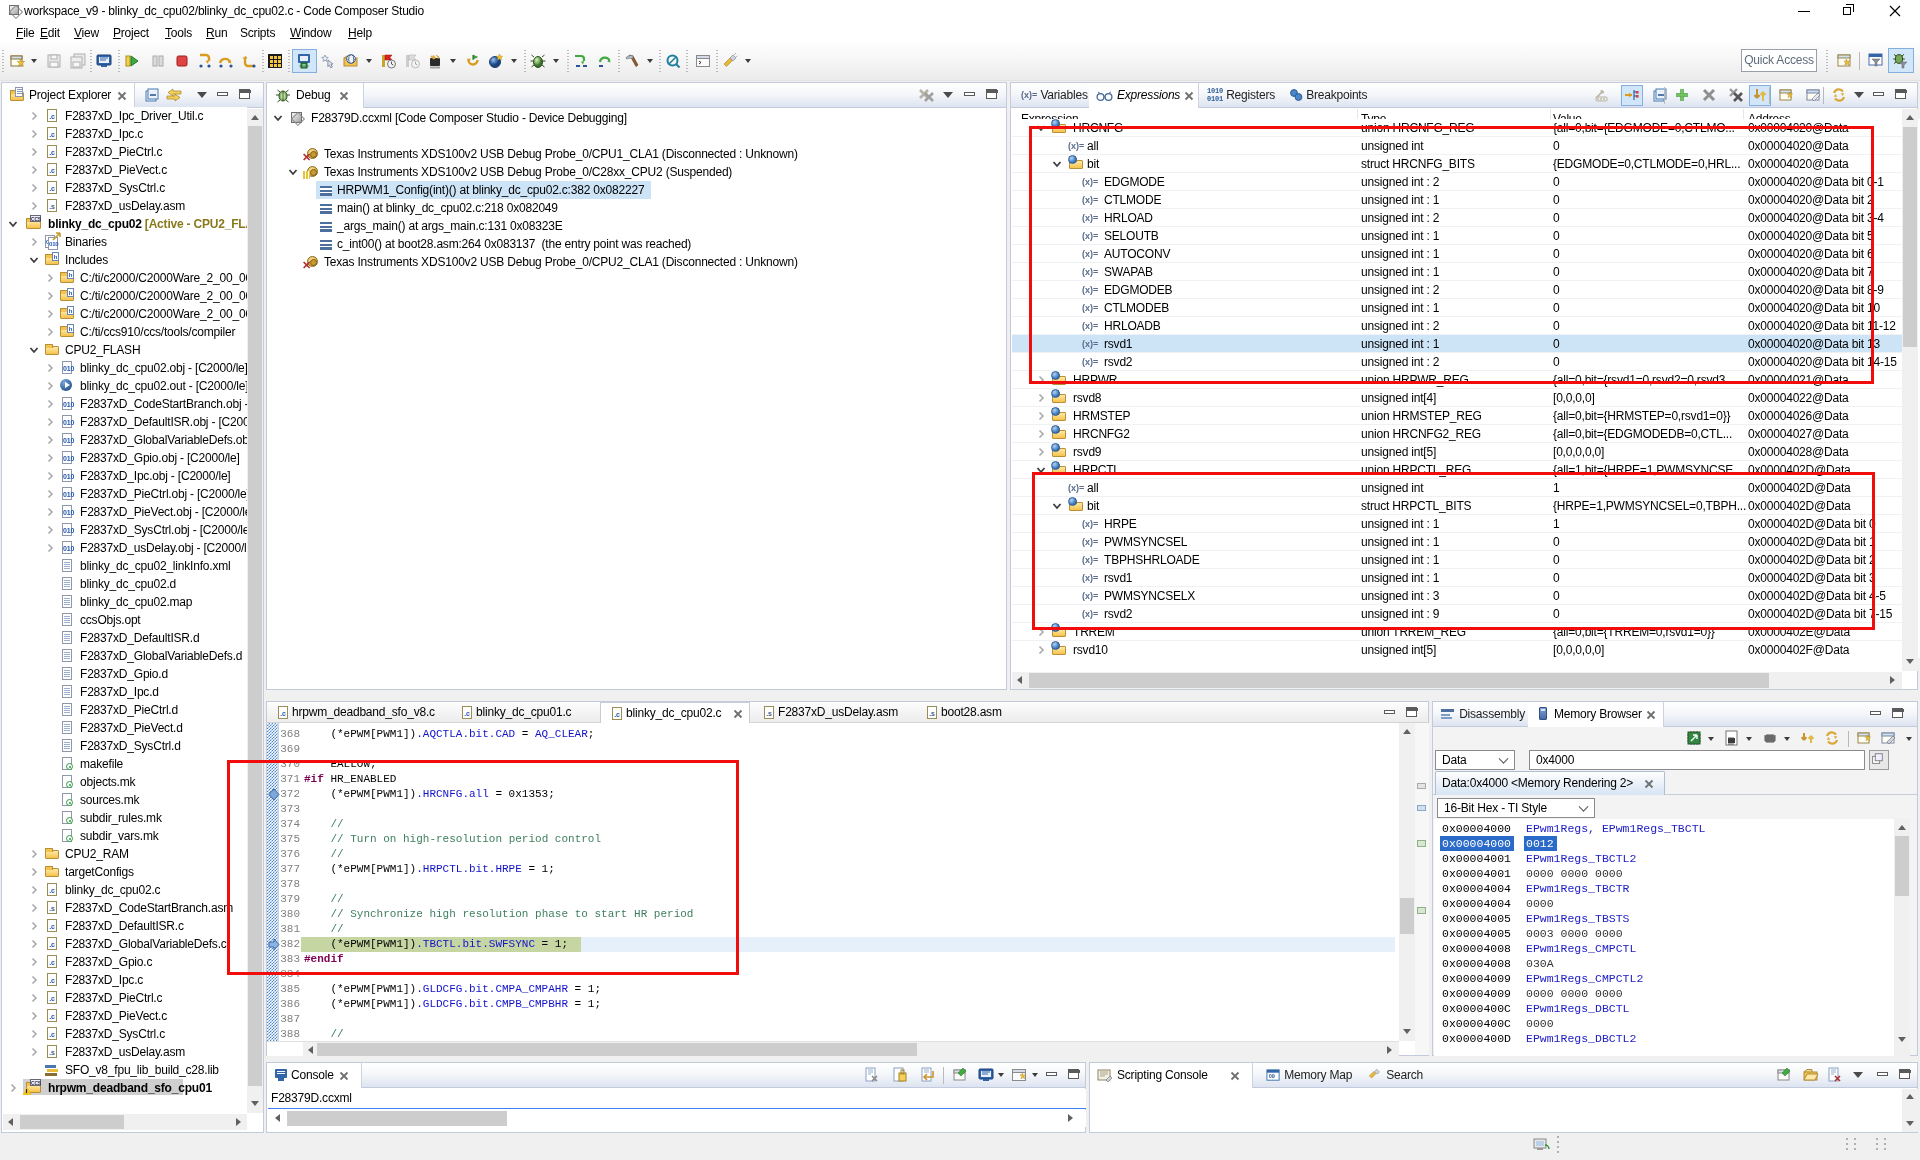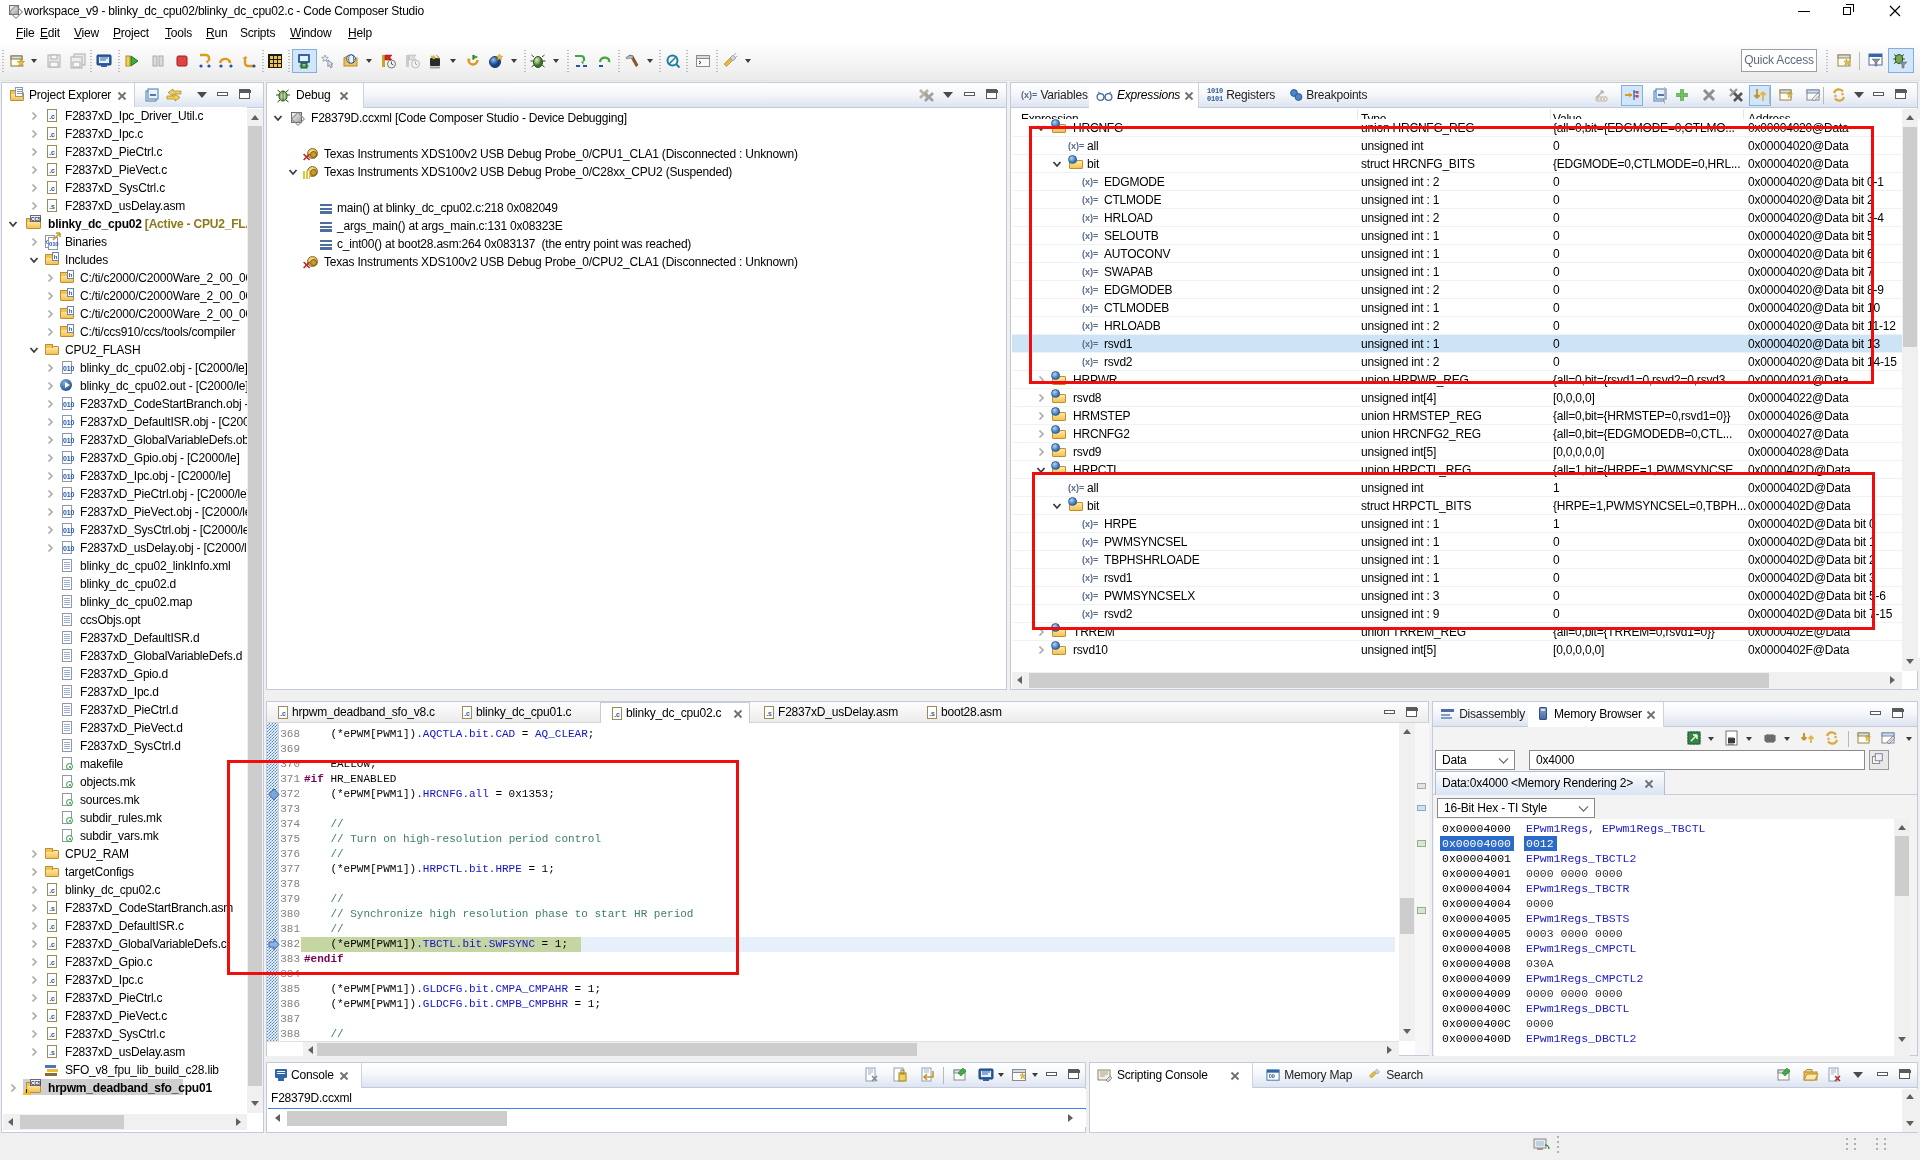--- a/index.html
+++ b/index.html
@@ -835,20 +835,27 @@
       <div class="abs" style="left:0;top:54px;width:738px;height:18px">
         <svg class="abs" style="left:20px;top:4px" width="10" height="10">
           <path d="M1.5 3 L5 7 L8.5 3" fill="none" stroke="#3c3c3c" stroke-width="1.8"></path>
         </svg>
         <div class="ic " style="left:36px;top:1px">
           <div class="probe"></div>
           <div class="ovpau"></div>
         </div>
         <div class="tx" style="left:56px;top:2px">Texas Instruments XDS100v2 USB Debug Probe_0/C28xx_CPU2 (Suspended)</div>
       </div>
+      <div class="abs" style="left:0;top:72px;width:738px;height:18px">
+        <div class="abs" style="left:48px;top:0;width:335px;height:18px;background:#cde4f7"></div>
+        <div class="ic " style="left:50px;top:2px">
+          <div class="stk"></div>
+        </div>
+        <div class="tx" style="left:69px;top:2px">HRPWM1_Config(int)() at blinky_dc_cpu02.c:382 0x082227</div>
+      </div>
       <div class="abs" style="left:0;top:90px;width:738px;height:18px">
         <div class="ic " style="left:50px;top:2px">
           <div class="stk"></div>
         </div>
         <div class="tx" style="left:69px;top:2px">main() at blinky_dc_cpu02.c:218 0x082049</div>
       </div>
       <div class="abs" style="left:0;top:108px;width:738px;height:18px">
         <div class="ic " style="left:50px;top:2px">
           <div class="stk"></div>
         </div>
@@ -1222,21 +1229,21 @@
         <div class="tx" style="left:349px;top:2px">unsigned int : 1</div>
         <div class="tx" style="left:541px;top:2px">0</div>
         <div class="tx" style="left:736px;top:2px">0x0000402D@Data bit 3</div>
       </div>
       <div class="abs" style="left:0;top:468px;width:890px;height:18px">
         <div class="rowline" style="top:17px"></div>
         <div class="xeq" style="left:70px;top:4px">(x)=</div>
         <div class="tx" style="left:92px;top:2px">PWMSYNCSELX</div>
         <div class="tx" style="left:349px;top:2px">unsigned int : 3</div>
         <div class="tx" style="left:541px;top:2px">0</div>
-        <div class="tx" style="left:736px;top:2px">0x0000402D@Data bit 5-6</div>
+        <div class="tx" style="left:736px;top:2px">0x0000402D@Data bit 4-5</div>
       </div>
       <div class="abs" style="left:0;top:486px;width:890px;height:18px">
         <div class="rowline" style="top:17px"></div>
         <div class="xeq" style="left:70px;top:4px">(x)=</div>
         <div class="tx" style="left:92px;top:2px">rsvd2</div>
         <div class="tx" style="left:349px;top:2px">unsigned int : 9</div>
         <div class="tx" style="left:541px;top:2px">0</div>
         <div class="tx" style="left:736px;top:2px">0x0000402D@Data bit 7-15</div>
       </div>
       <div class="abs" style="left:0;top:504px;width:890px;height:18px">

